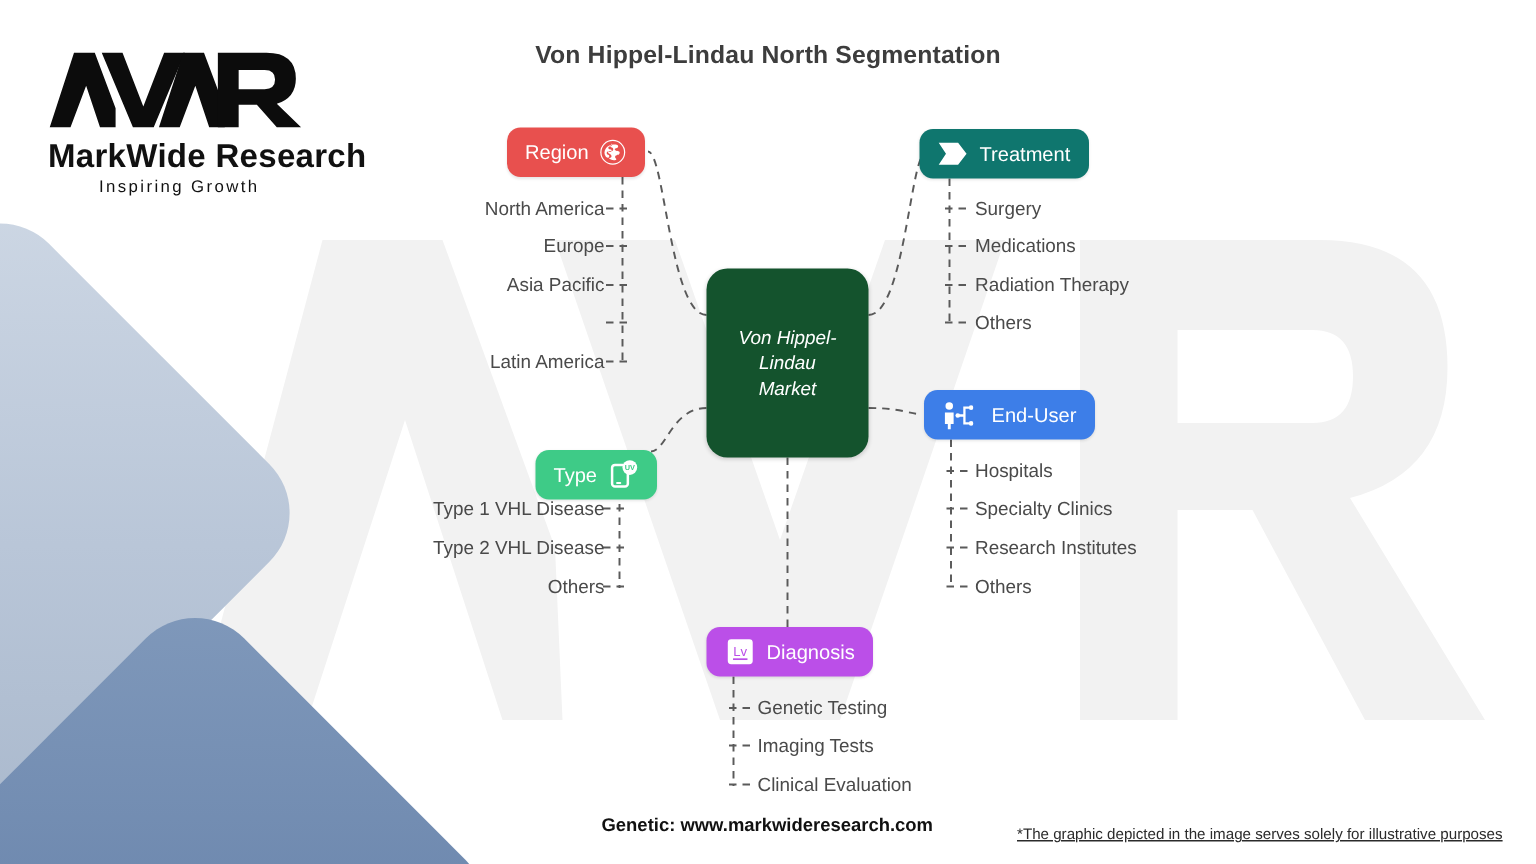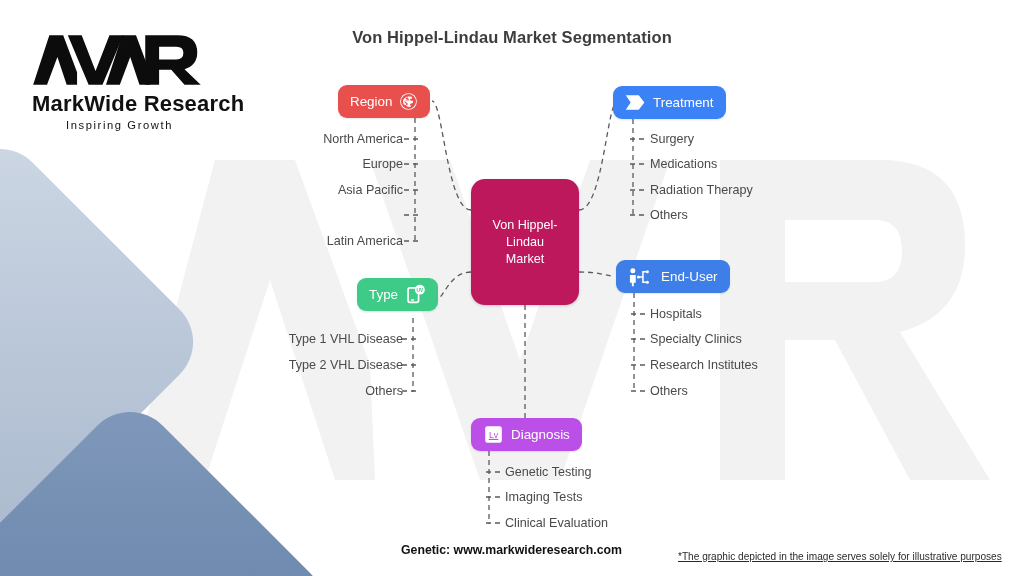--- a/index.html
+++ b/index.html
@@ -64,21 +64,21 @@
     display:flex;align-items:center;gap:7px;
     padding:0 12px;box-sizing:border-box;
     color:#ffffff;font-size:13.4px;white-space:nowrap;
     box-shadow:0 1px 2px rgba(0,0,0,.10);
   }
   .badge .ico{display:flex;align-items:center;flex:0 0 auto;}
   .badge.rev{flex-direction:row-reverse;}
 
   .b-region{left:338px;top:85px;}
   .b-treatment{left:613px;top:86px;}
-  .b-type{left:357px;top:278px;}
+  .b-type{left:357px;top:300px;}
   .b-enduser{left:616px;top:260px;gap:12px;}
   .b-diagnosis{left:471px;top:418px;}
 
   
   .leaf{
     position:absolute;font-size:12.6px;color:#4a4a4a;white-space:nowrap;
     line-height:14px;
   }
   .leaf.right{text-align:left;}
   .leaf.left{text-align:right;}
@@ -116,21 +116,21 @@
         <path d="M2 88 L30 2 L54 2 L78 66 L78 88 L60 88 L44 40 L26 88 Z"></path>
         <path d="M62 2 L86 2 L110 64 L134 2 L158 2 L122 88 L98 88 Z"></path>
         <path d="M128 88 L156 2 L180 2 L204 66 L204 88 L186 88 L170 40 L152 88 Z"></path>
         <path d="M196 2 L252 2 Q286 2 286 32 Q286 54 264 61 L292 88 L264 88 L241 62 L220 62 L220 88 L196 88 Z M220 22 L220 44 L250 44 Q262 44 262 33 Q262 22 250 22 Z"></path>
       </g>
     </svg>
     <div class="logo-name">MarkWide Research</div>
     <div class="logo-tag">Inspiring Growth</div>
   </div>
 
-  <div class="title">Von Hippel-Lindau Market Segmentation</div>
+  <div class="title">Von Hippel-Lindau North Segmentation</div>
 
   <svg class="wires" viewBox="0 0 1024 576">
     <g fill="none" stroke="#5a5a5a" stroke-width="1.3" stroke-dasharray="5,4" stroke-linecap="butt">
 
       <path d="M471 210 C 447 210, 443 101, 432 101"></path>
 
       <path d="M579 210 C 603 210, 607 102, 617 102"></path>
 
       <path d="M471 272 C 448 272, 444 301, 434 301"></path>
 
@@ -148,21 +148,21 @@
       <path d="M402 339 L416 339 M402 365 L416 365 M402 391 L416 391"></path>
 
       <path d="M634 293 L634 392"></path>
       <path d="M631 314 L645 314 M631 339 L645 339 M631 365 L645 365 M631 391 L645 391"></path>
 
       <path d="M489 451 L489 524"></path>
       <path d="M486 472 L500 472 M486 497 L500 497 M486 523 L500 523"></path>
     </g>
   </svg>
 
-  <div class="center-node" style="background: #be185d;">
+  <div class="center-node" style="background: #14532d; font-style: italic;">
     <div>
       <span>Von Hippel-</span><br>
       <span>Lindau</span><br>
       <span>Market</span>
     </div>
   </div>
 
   <div class="badge rev b-region" style="background: rgb(232, 80, 78);">
     <span class="ico">
       <svg width="19" height="19" viewBox="0 0 24 24">
@@ -170,21 +170,21 @@
           <path d="M12 2.5a9.5 9.5 0 1 0 0 19 9.5 9.5 0 0 0 0-19Zm-1 2.2c.9.6.4 1.6-.3 2.1-.9.6-2 .2-2.4 1.2-.3.9.6 1.5 1.4 1.5.9 0 1.6.6 1.3 1.5-.3.9-1.5.7-2.3.5-1-.2-1.9.3-1.8 1.3.1.9 1 1.2 1.7 1.6.8.5.6 1.6-.2 2-.8.4-1.8-.1-2.3-.8-1.5-2-1.4-5 .2-7 1.1-1.4 2.8-2.4 4.7-2.9Zm4.8 1.2c1 .5 1 1.7.2 2.3-.7.5-1.7.2-2.2.9-.4.7.2 1.4 1 1.6.9.2 1.9.1 2.6.7.8.7.5 1.9-.3 2.4-.9.6-2.1.4-2.8 1.2-.6.7-.3 1.8.4 2.3.5.4.4 1.1-.2 1.3-2.2.6-4.7-.2-6.1-1.9.9.2 1.9.1 2.4-.7.5-.9-.1-1.9-.9-2.4-.7-.4-1.6-.6-1.8-1.4-.2-.9.7-1.4 1.5-1.3.9.1 1.9.4 2.5-.3.6-.7.3-1.8-.4-2.3-.6-.4-1.5-.5-1.7-1.2-.2-.8.7-1.3 1.5-1.4 1.4-.2 3-.2 4.3.2Z" fill="#e8504e"></path>
         </svg>
     </span>
     <span>Region</span>
   </div>
   <div class="leaf left" style="left:160px;top:132px;width:243px;">North America</div>
   <div class="leaf left" style="left:160px;top:157px;width:243px;">Europe</div>
   <div class="leaf left" style="left:160px;top:183px;width:243px;">Asia Pacific</div>
   <div class="leaf left" style="left:160px;top:234px;width:243px;">Latin America</div>
 
-  <div class="badge b-treatment" style="background: #3b82f6;">
+  <div class="badge b-treatment" style="background: #0f766e;">
     <span class="ico">
       <svg width="21" height="17" viewBox="0 0 26 20">
           <path d="M1 1 h16 l7 9 -7 9 H1 l6 -9 Z" fill="#fff"></path>
         </svg>
     </span>
     <span>Treatment</span>
   </div>
   <div class="leaf right" style="left:650px;top:132px;">Surgery</div>
   <div class="leaf right" style="left:650px;top:157px;">Medications</div>
   <div class="leaf right" style="left:650px;top:183px;">Radiation Therapy</div>

